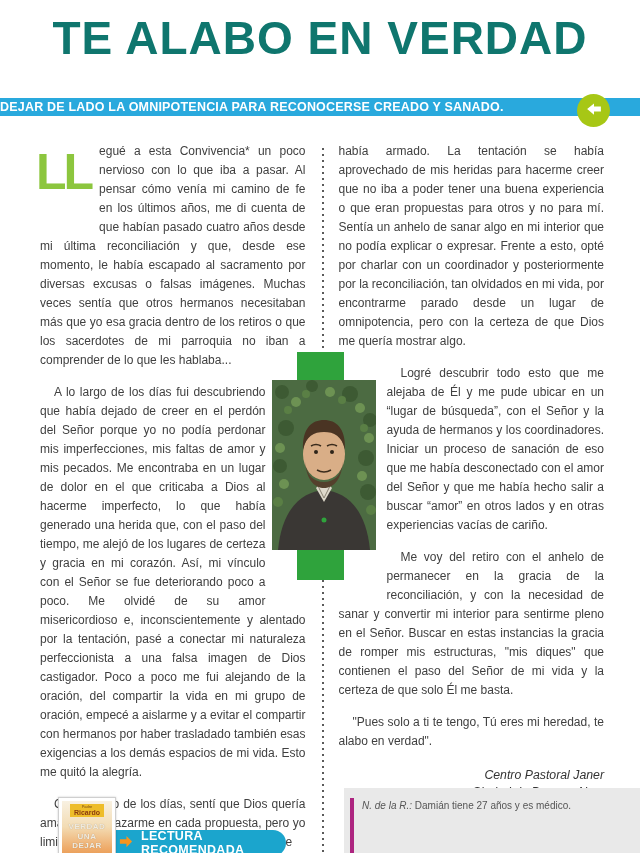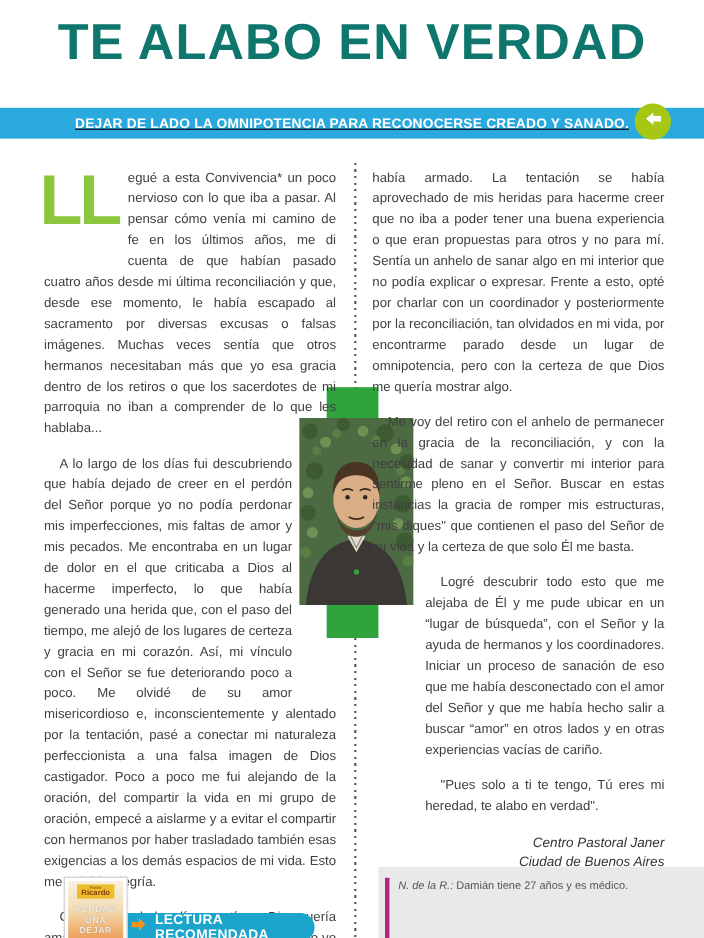--- a/index.html
+++ b/index.html
@@ -3,34 +3,34 @@
 <meta charset="utf-8">
 <style>
   * { margin:0; padding:0; box-sizing:border-box; }
   html,body { width:640px; height:853px; background:#ffffff; overflow:hidden;
               font-family:"Liberation Sans", sans-serif; }
   .page { position:relative; width:640px; height:853px; background:#fff; overflow:hidden; }
 
   
   .title { margin-top:14px; text-align:center; color:#0f766e; font-weight:bold;
            font-size:46px; line-height:48px; letter-spacing:1px; white-space:nowrap; }
-  .banner { position:relative; margin-top:36px; height:28px; background:#29a9dd;
-            display:flex; align-items:center; justify-content:center;text-decoration:underline; }
+  .banner { position:relative; margin-top:36px; height:18px; background:#29a9dd;
+            display:flex; align-items:center; justify-content:flex-start; }
   .banner-text { color:#ffffff; font-weight:bold; font-size:12.5px; letter-spacing:.2px; }
   .back-btn { position:absolute; right:30px; top:-4px; width:33px; height:33px;
               border-radius:50%; background:#a7c715; display:flex; align-items:center;
               justify-content:center; cursor:pointer; }
 
   
   .content { display:flex; gap:33px; padding:26px 36px 0 40px; position:relative; z-index:3; }
   .col { flex:1; color:#404040; font-size:12px; line-height:19px; text-align:justify; }
   .col p { margin-bottom:13px; }
   .col p.indent { text-indent:14px; }
 
-  .dropcap { float:left; color:#8cc63e; font-weight:bold; font-size:64px;
+  .dropcap { float:left; color:#8cc63e; font-weight:bold; font-size:50px;
              line-height:56px; height:76px; margin:2px 8px 0 -4px; letter-spacing:-3px; }
   .wrap-spacer-r { float:right; width:40px; height:220px; }
   .wrap-spacer-l { float:left;  width:48px; height:225px; }
 
   
   .divider { position:absolute; left:322px; top:148px; height:705px; width:2px; z-index:0;
              background:repeating-linear-gradient(#5a5a5a 0 2px, transparent 2px 6px); }
   .green-bar { position:absolute; left:297px; top:352px; width:47px; height:228px;
                background:#2fa33c; z-index:1; }
   .photo { position:absolute; left:272px; top:380px; width:104px; height:170px; z-index:2; }
@@ -93,25 +93,25 @@
       </p>
       <p class="indent">
         <span class="wrap-spacer-r"></span>
         <span>A lo largo de los días fui descubriendo que había dejado de creer en el perdón del Señor porque yo no podía perdonar mis imperfecciones, mis faltas de amor y mis pecados. Me encontraba en un lugar de dolor en el que criticaba a Dios al hacerme imperfecto, lo que había generado una herida que, con el paso del tiempo, me alejó de los lugares de certeza y gracia en mi corazón. Así, mi vínculo con el Señor se fue deteriorando poco a poco. Me olvidé de su amor misericordioso e, inconscientemente y alentado por la tentación, pasé a conectar mi naturaleza perfeccionista a una falsa imagen de Dios castigador. Poco a poco me fui alejando de la oración, del compartir la vida en mi grupo de oración, empecé a aislarme y a evitar el compartir con hermanos por haber trasladado también esas exigencias a los demás espacios de mi vida. Esto me quitó la alegría.</span>
       </p>
       <p class="indent">Con el paso de los días, sentí que Dios quería amarme y abrazarme en cada propuesta, pero yo limitaba su paso por miedo a la imagen que me</p>
     </div>
 
     <div class="col">
       <p>había armado. La tentación se había aprovechado de mis heridas para hacerme creer que no iba a poder tener una buena experiencia o que eran propuestas para otros y no para mí. Sentía un anhelo de sanar algo en mi interior que no podía explicar o expresar. Frente a esto, opté por charlar con un coordinador y posteriormente por la reconciliación, tan olvidados en mi vida, por encontrarme parado desde un lugar de omnipotencia, pero con la certeza de que Dios me quería mostrar algo.</p>
-      <p class="indent">Me voy del retiro con el anhelo de permanecer en la gracia de la reconciliación, y con la necesidad de sanar y convertir mi interior para sentirme pleno en el Señor. Buscar en estas instancias la gracia de romper mis estructuras, "mis diques" que contienen el paso del Señor de mi vida y la certeza de que solo Él me basta.</p>
       <p class="indent">
         <span class="wrap-spacer-l"></span>
         <span>Logré descubrir todo esto que me alejaba de Él y me pude ubicar en un “lugar de búsqueda”, con el Señor y la ayuda de hermanos y los coordinadores. Iniciar un proceso de sanación de eso que me había desconectado con el amor del Señor y que me había hecho salir a buscar “amor” en otros lados y en otras experiencias vacías de cariño.</span>
       </p>
+      <p class="indent">Me voy del retiro con el anhelo de permanecer en la gracia de la reconciliación, y con la necesidad de sanar y convertir mi interior para sentirme pleno en el Señor. Buscar en estas instancias la gracia de romper mis estructuras, "mis diques" que contienen el paso del Señor de mi vida y la certeza de que solo Él me basta.</p>
       <p class="indent">"Pues solo a ti te tengo, Tú eres mi heredad, te alabo en verdad".</p>
       <div class="author">
         <div>Centro Pastoral Janer</div>
         <div>Ciudad de Buenos Aires</div>
       </div>
     </div>
   </div>
 
   <div class="divider"></div>
   <div class="green-bar"></div>

